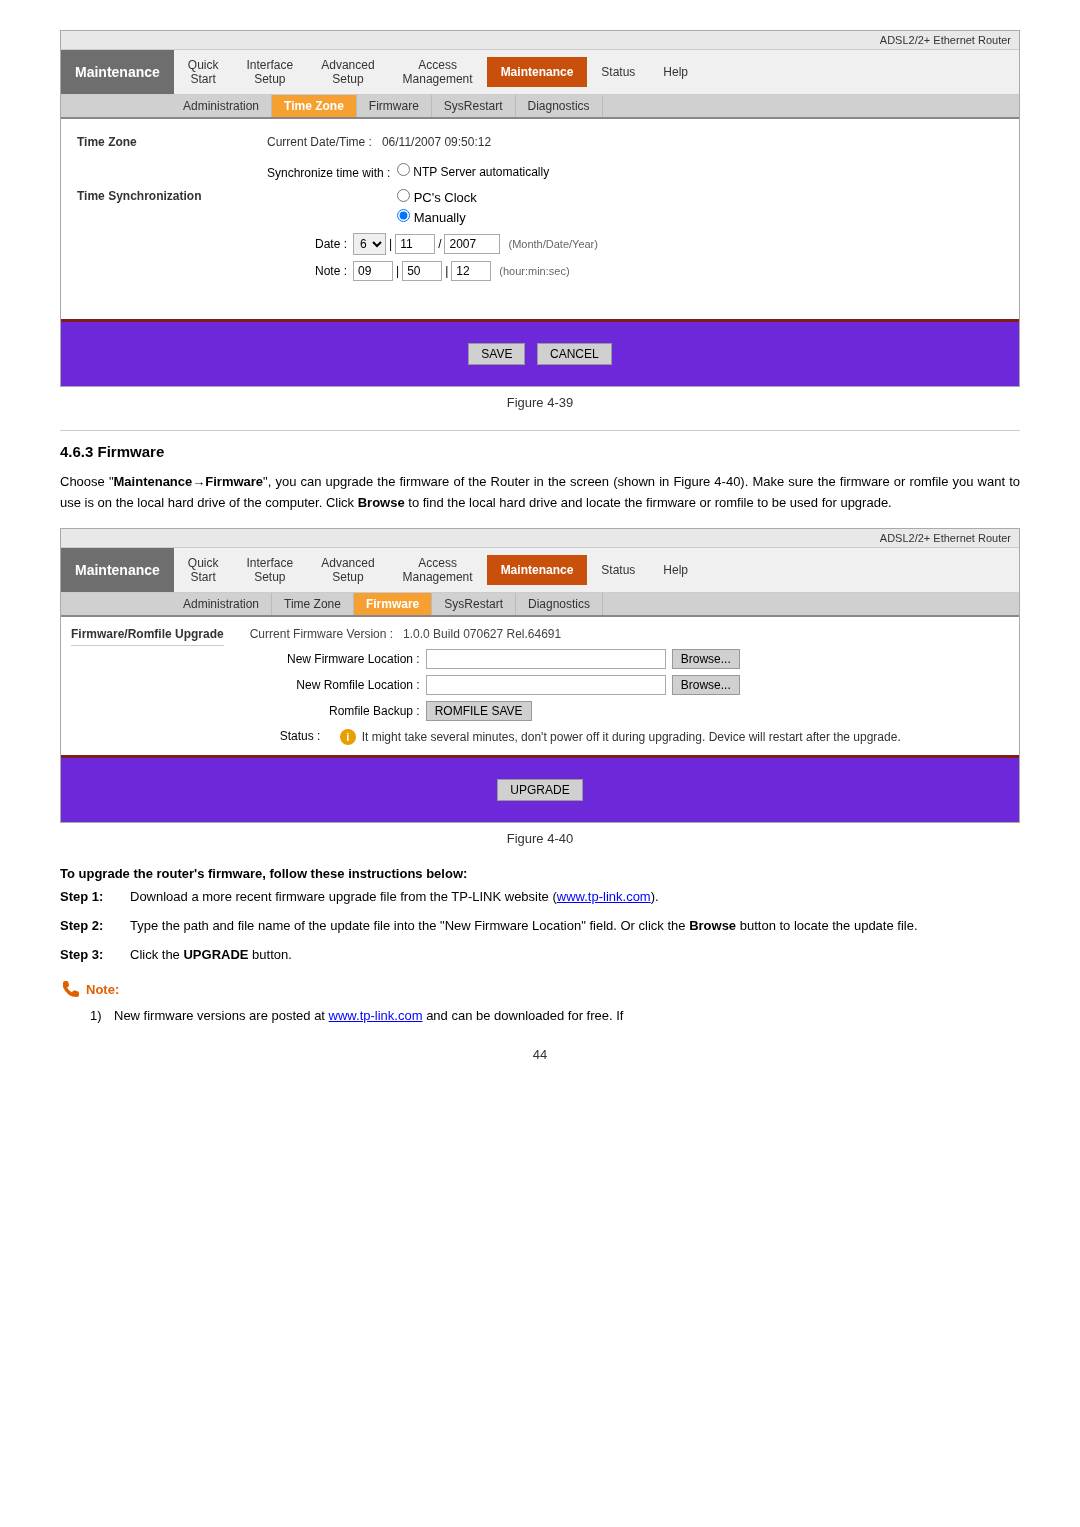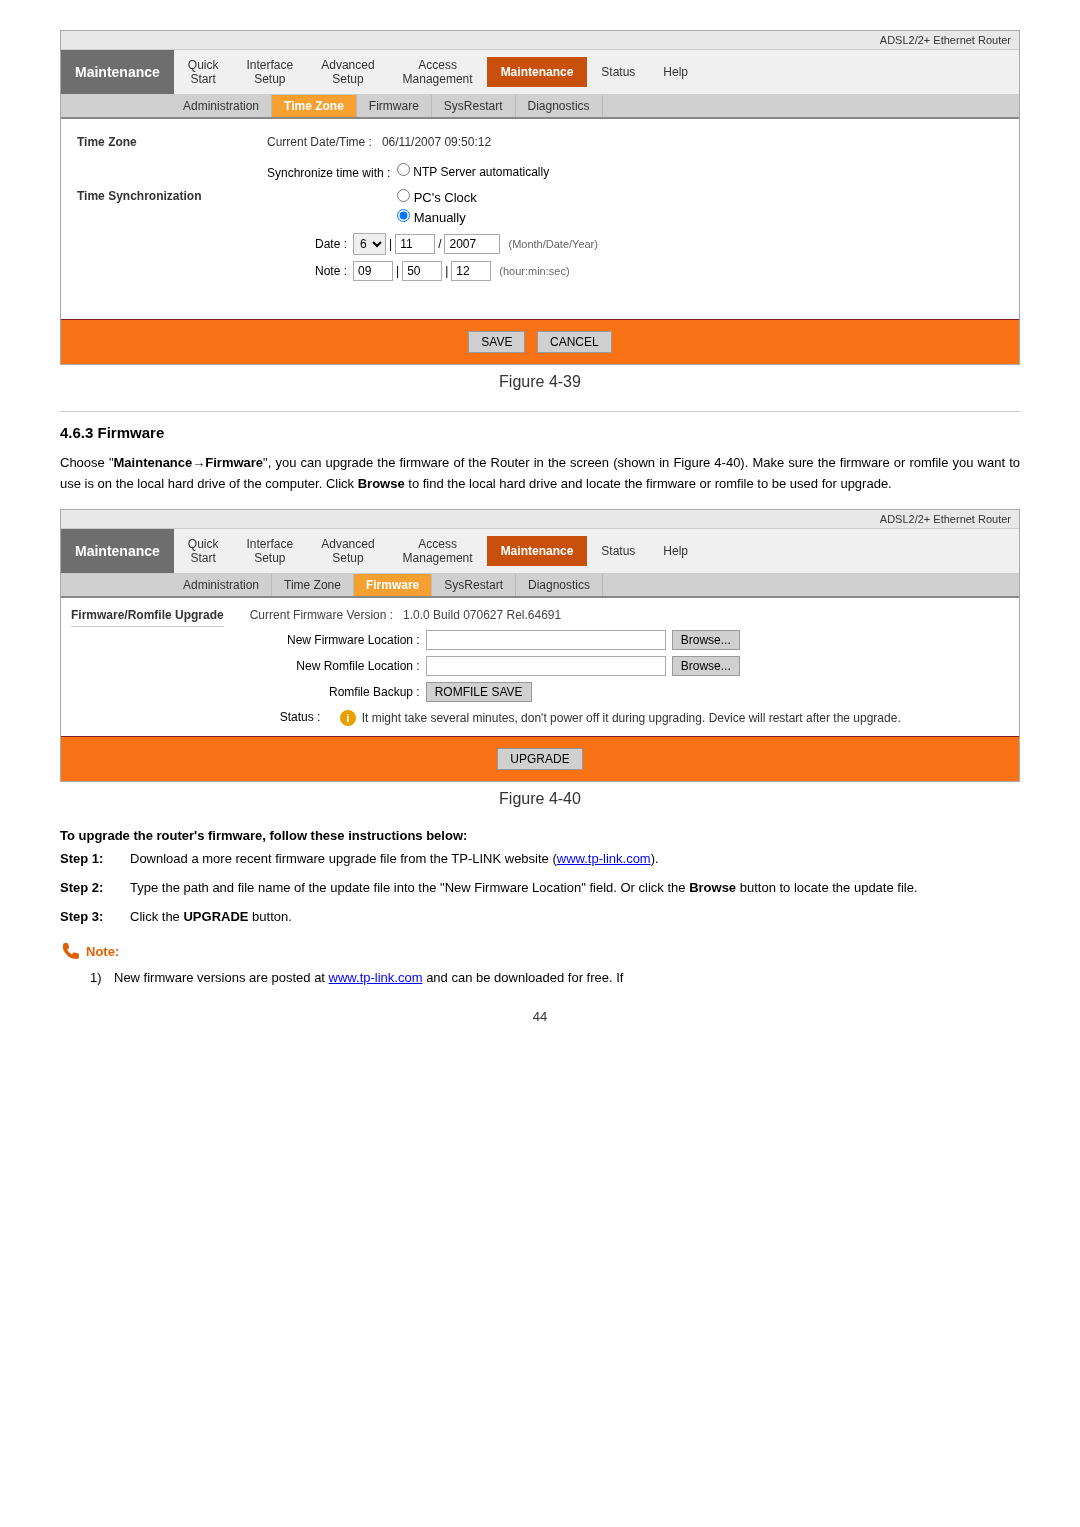--- a/index.html
+++ b/index.html
@@ -172,38 +172,38 @@
     }
 
     .hint {
       margin-left: 8px;
       color: #666;
       font-size: 11px;
     }
 
     
     .btn-row {
-      background: #f97316;
-      border-top: 1px solid #7f1d1d;
-      padding: 11px;
+      background: #6d28d9;
+      border-top: 3px solid #7f1d1d;
+      padding: 21px;
       text-align: center;
     }
 
     .btn {
       background: #d0d0d0;
       border: 1px solid #999;
       padding: 3px 12px;
       font-size: 12px;
       cursor: pointer;
       margin: 0 4px;
     }
 
     .figure-caption {
       text-align: center;
-      font-size: 16px;
+      font-size: 13px;
       color: #333;
       margin-top: 4px;
       margin-bottom: 20px;
     }
 
     
     .doc-section-heading {
       font-size: 15px;
       font-weight: bold;
       margin-bottom: 12px;

